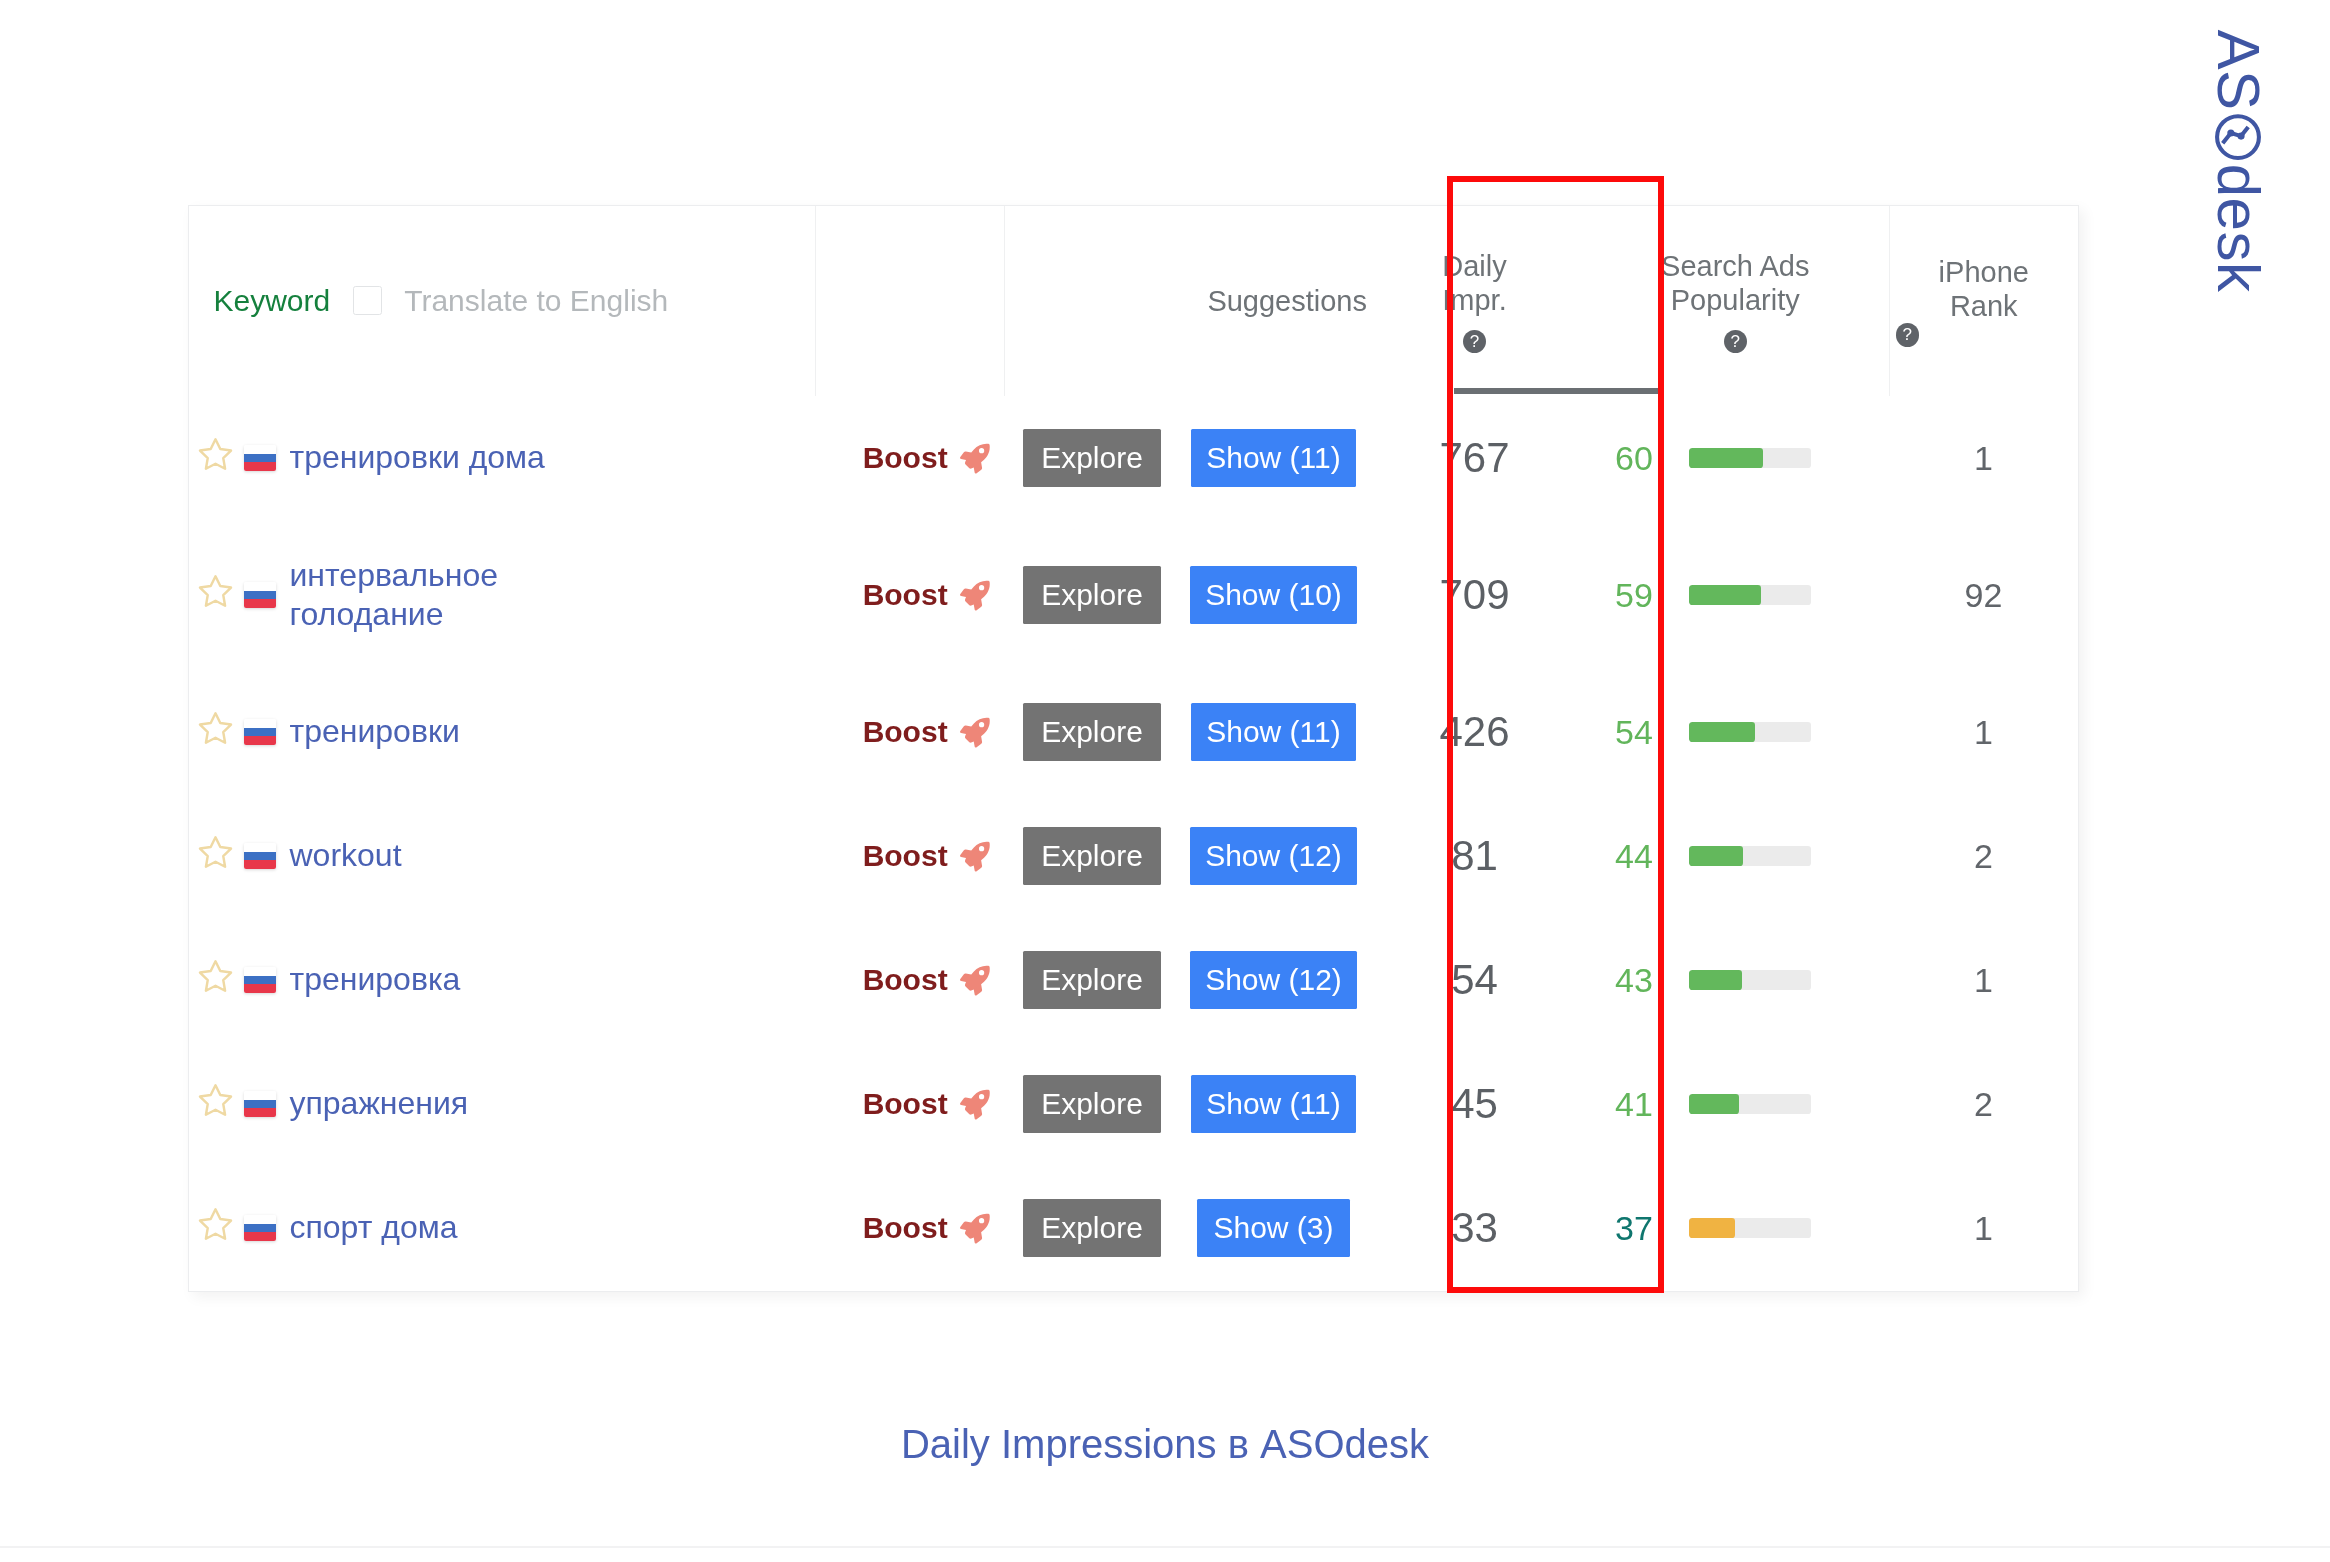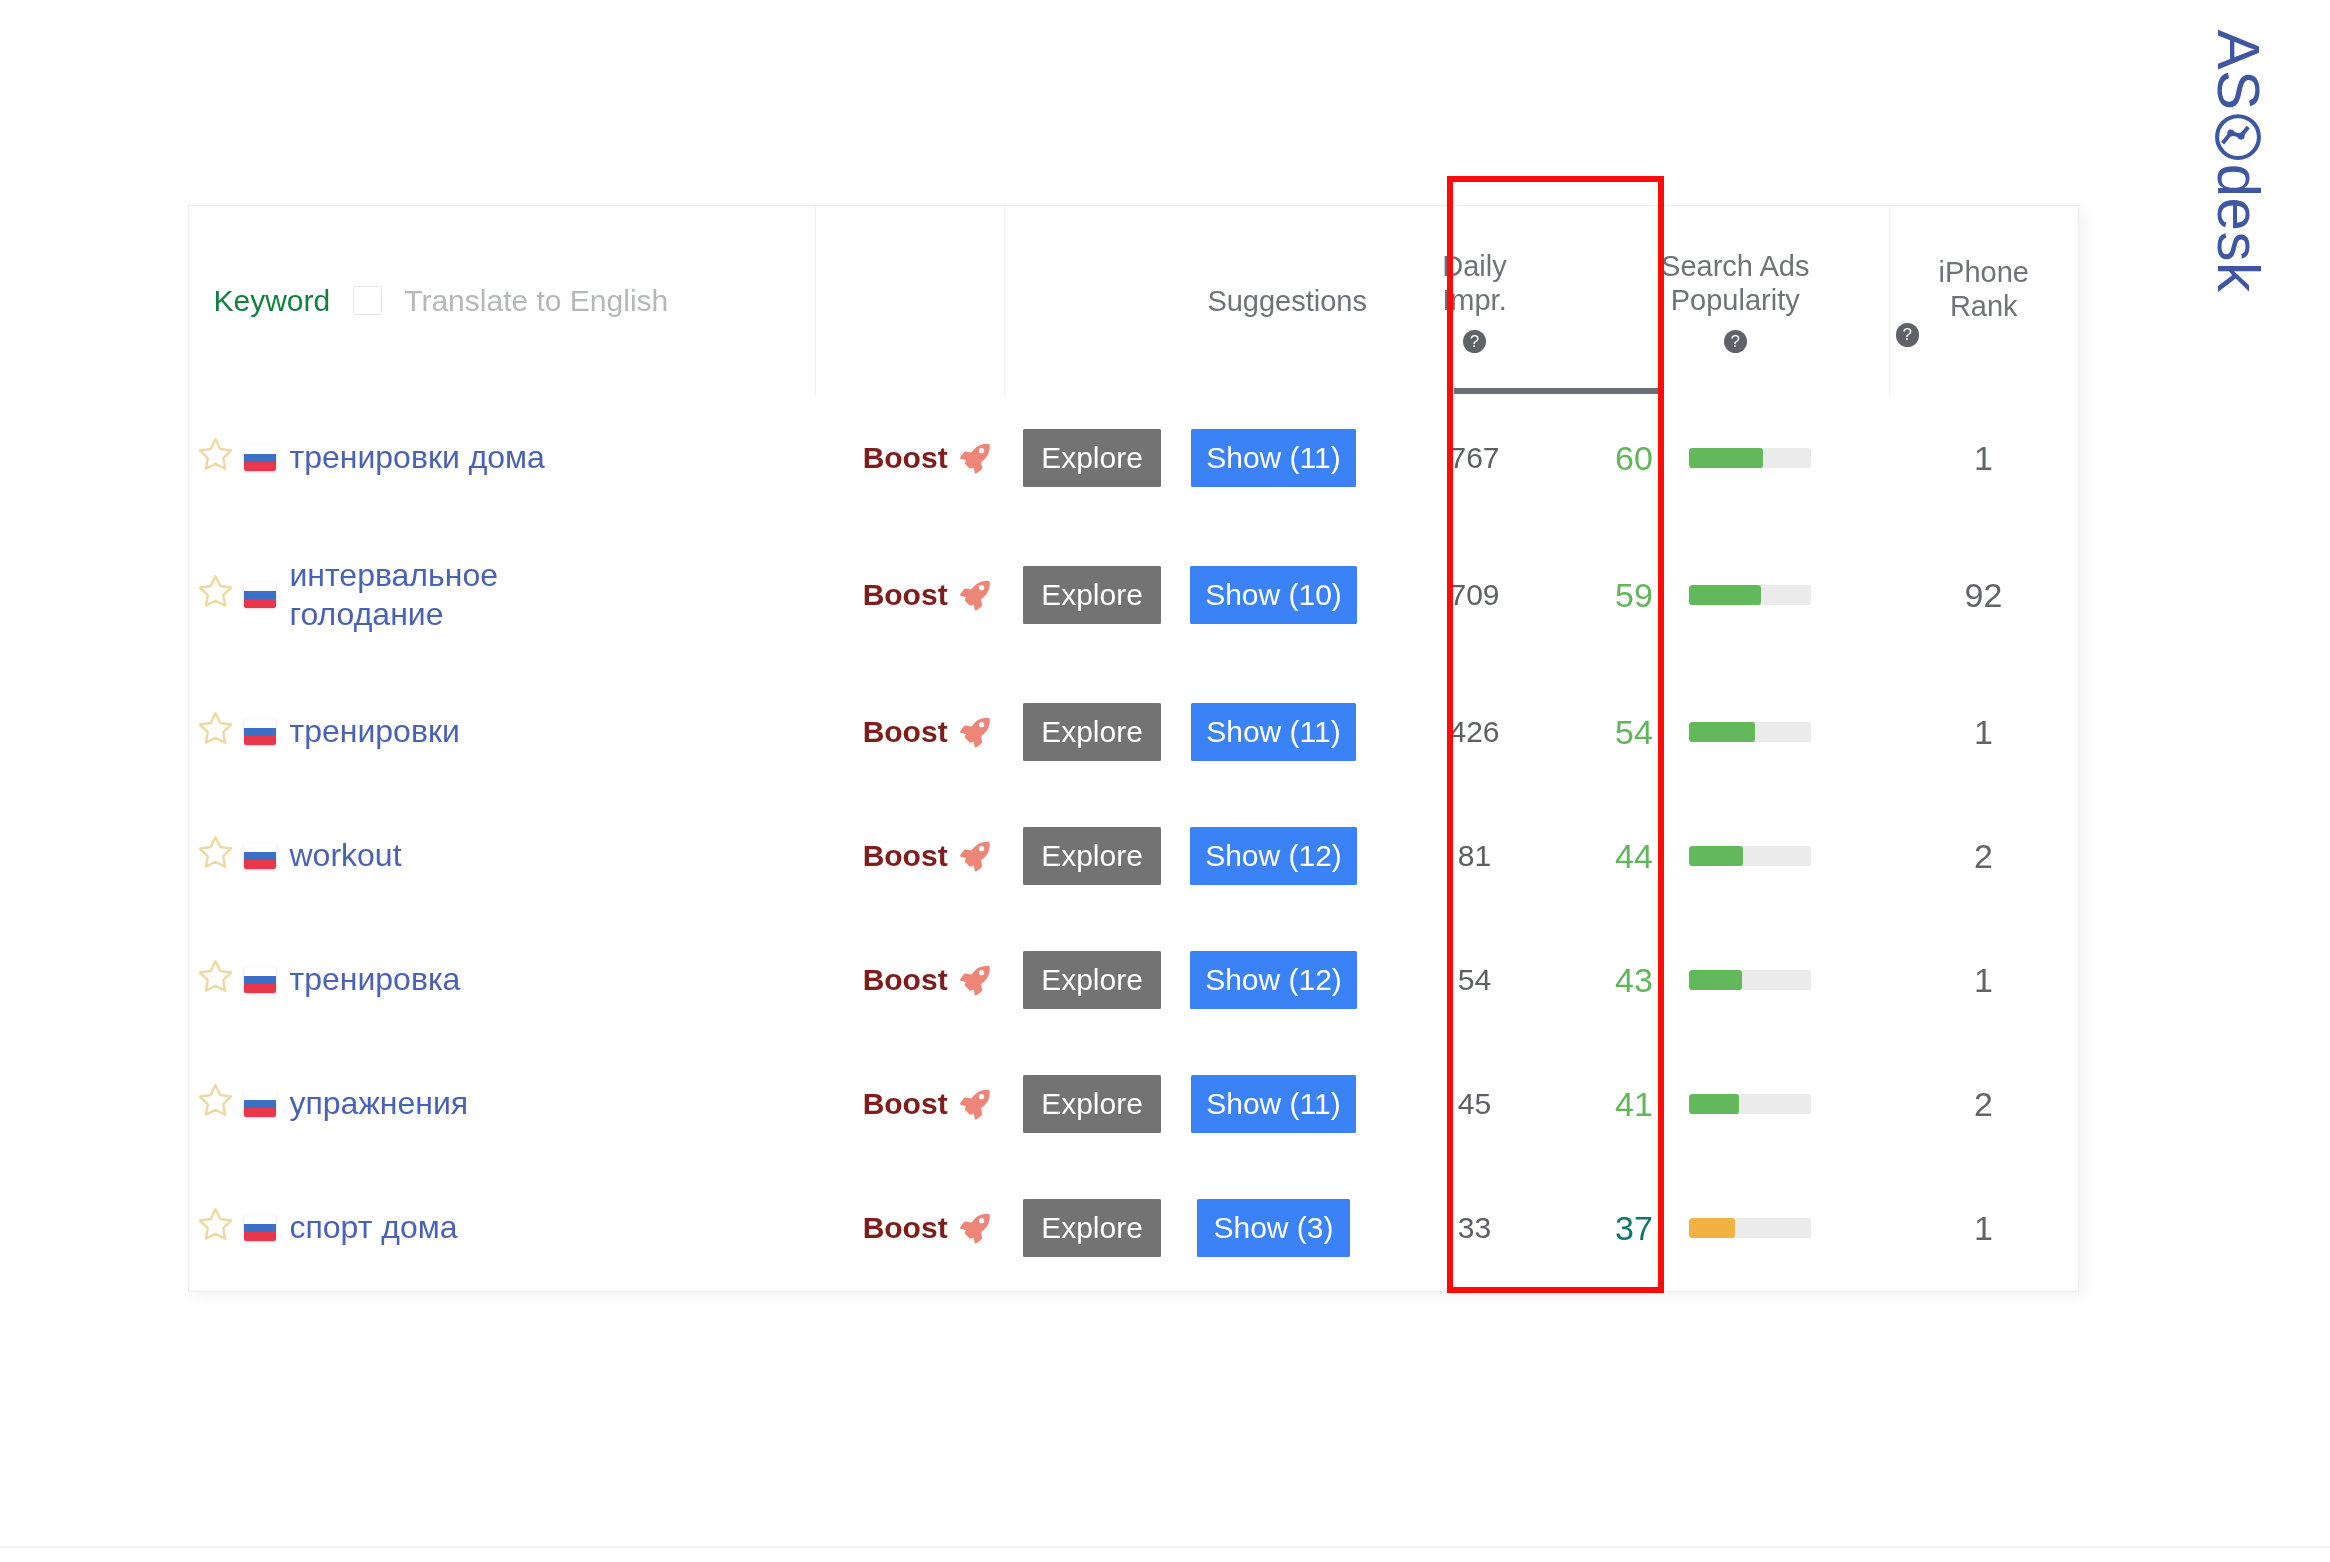--- a/index.html
+++ b/index.html
@@ -120,21 +120,21 @@
     color: #5A5E62;
     background: #fff;
   }
   tbody tr.tall td { height: 150px; }
 
   td.td-star { text-align: right; padding-right: 0; }
   td.td-kw   { padding-left: 9.2px; }
   td.td-boost{ text-align: right; padding-right: 11.2px; }
   td.td-expl { text-align: center; }
   td.td-sugg { text-align: center; }
-  td.td-daily{ text-align: center; font-size: 30px; color: #5C6065; }
+  td.td-daily{ text-align: center; font-size: 42px; color: #5C6065; }
   td.td-sap  { }
   td.td-rank { text-align: center; font-size: 34px; color: #61656A; }
 
   
   .star-ico { display: inline-block; width: 39px; height: 39px; }
   .star-ico svg { display: block; }
 
   
   .flag {
     display: inline-block;
@@ -549,15 +549,16 @@
             </td>
             <td class="td-rank">1</td>
           </tr>
         </tbody>
     </table>
   </div>
 
   <div class="redbox"></div>
   <div class="daily-divider"></div>
 
+  <div class="caption">Daily Impressions в ASOdesk</div>
   <div class="bottom-line"></div>
 </div>
 
 
 </body></html>

